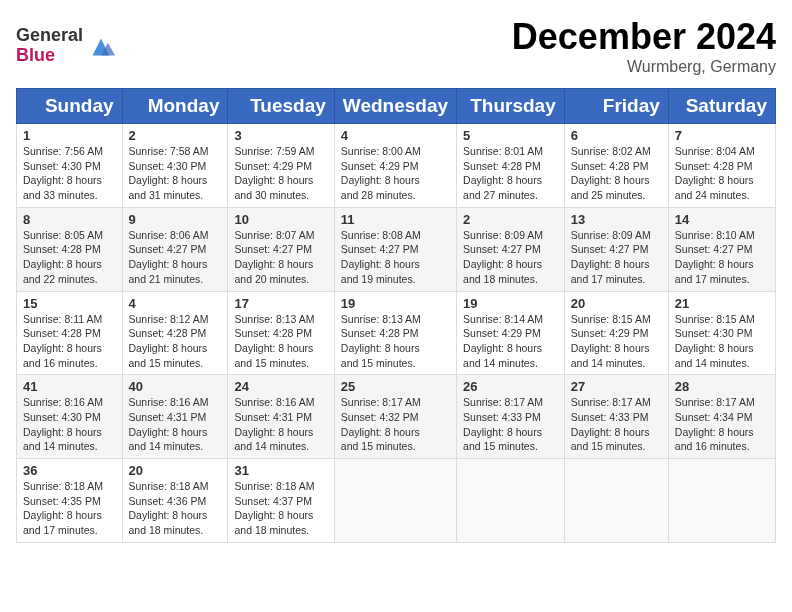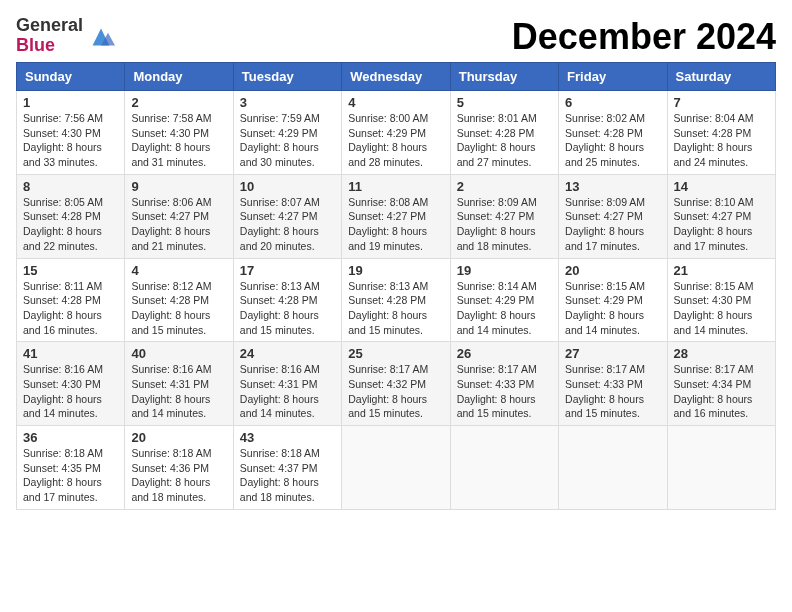--- a/index.html
+++ b/index.html
@@ -6,22 +6,22 @@
     body {
       font-family: Arial, sans-serif;
       background: #fff;
       width: 792px;
       min-height: 612px;
       padding: 16px;
     }
     .header-row {
       display: flex;
       justify-content: space-between;
-      align-items: flex-start;
-      margin-bottom: 4px;
+      align-items: center;
+      margin-bottom: 12px;
     }
     .logo {
       display: flex;
       align-items: center;
     }
     .logo-text {
       display: flex;
       flex-direction: column;
       line-height: 1.1;
     }
@@ -53,23 +53,23 @@
       font-size: 16px;
       color: #555;
     }
     .calendar {
       width: 100%;
       border-collapse: collapse;
     }
     .calendar th {
       background-color: #3a6abf;
       color: #fff;
-      text-align: left;
+      text-align: right;
       padding: 6px 8px;
-      font-size: 13px;
+      font-size: 19px;
       font-weight: bold;
       border: 1px solid #2d55a0;
     }
     .calendar td {
       vertical-align: top;
       padding: 4px 6px;
       border: 1px solid #ddd;
       font-size: 10.5px;
       color: #333;
       width: 14.28%;
@@ -101,20 +101,21 @@
       <span class="logo-general">General</span>
       <span class="logo-blue">Blue</span>
     </div>
     <svg class="logo-icon" viewBox="0 0 40 40">
       <polygon points="8,32 20,8 32,32" fill="#4a90d9"></polygon>
       <polygon points="20,32 30,14 40,32" fill="#3a6abf" opacity="0.7"></polygon>
     </svg>
   </div>
   <div class="title-block">
     <div class="month-title">December 2024</div>
+    <div class="location">Wurmberg, Germany</div>
   </div>
 </div>
 
 <table class="calendar">
   <thead>
     <tr>
       <th>Sunday</th>
       <th>Monday</th>
       <th>Tuesday</th>
       <th>Wednesday</th>
@@ -252,21 +253,21 @@
     <tr>
       <td>
         <span class="day-num">36</span>
         <div class="day-detail">Sunrise: 8:18 AM<br>Sunset: 4:35 PM<br>Daylight: 8 hours<br>and 17 minutes.</div>
       </td>
       <td>
         <span class="day-num">20</span>
         <div class="day-detail">Sunrise: 8:18 AM<br>Sunset: 4:36 PM<br>Daylight: 8 hours<br>and 18 minutes.</div>
       </td>
       <td>
-        <span class="day-num">43</span>
+        <span class="day-num">31</span>
         <div class="day-detail">Sunrise: 8:18 AM<br>Sunset: 4:37 PM<br>Daylight: 8 hours<br>and 18 minutes.</div>
       </td>
       <td class="empty-cell"></td>
       <td class="empty-cell"></td>
       <td class="empty-cell"></td>
       <td class="empty-cell"></td>
     </tr>
   </tbody>
 </table>
 

